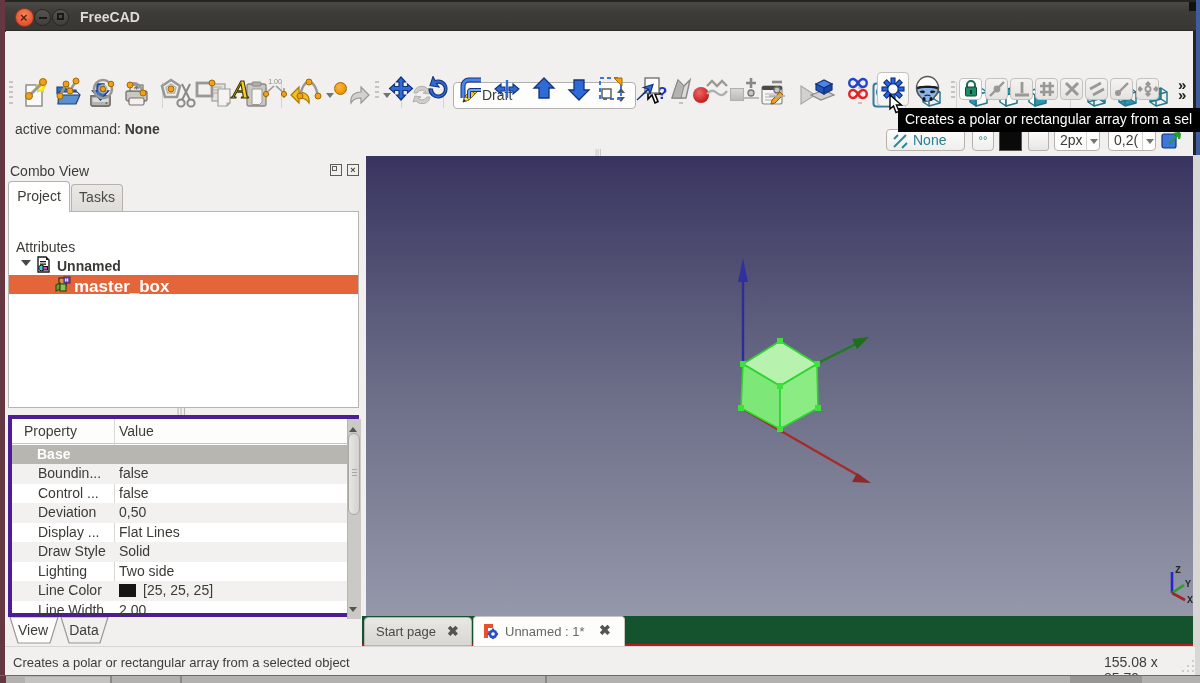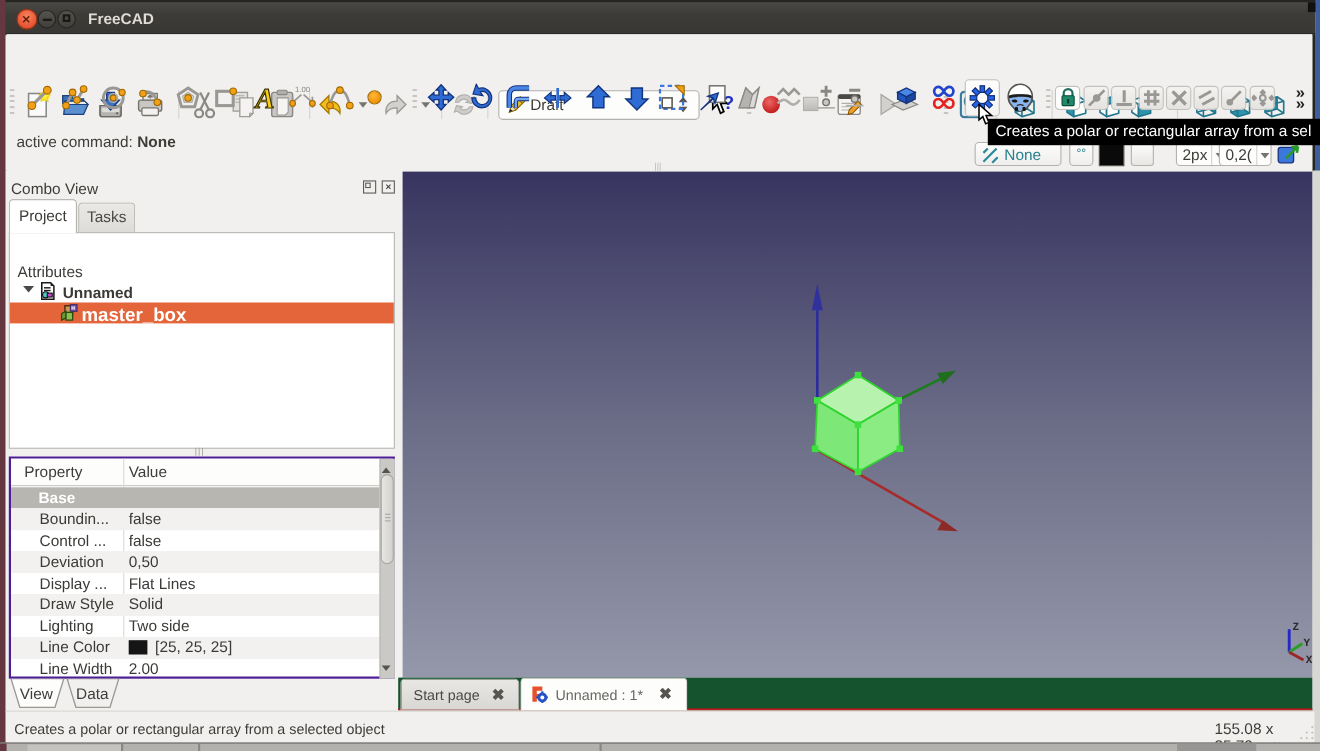--- a/index.html
+++ b/index.html
@@ -465,21 +465,21 @@
 
 <div class="abs" style="left:886px;top:129px;width:79px;height:22px;background:linear-gradient(#fdfdfc,#efeeec);border:1px solid #b5b2ae;border-radius:4px;">
   <svg class="abs" style="left:6px;top:4px;" width="15" height="15" viewBox="0 0 15 15">
     <path d="M1 13 L13 1 M1 5 l4-4 M9 14 l5-5" stroke="#2a8a9c" stroke-width="2"></path>
   </svg>
   <span class="abs" style="left:26px;top:2px;font-size:14px;color:#27808f;">None</span>
 </div>
 <div class="abs" style="left:972px;top:129px;width:22px;height:22px;background:linear-gradient(#fdfdfc,#efeeec);border:1px solid #b5b2ae;border-radius:4px;color:#27808f;font-size:11px;text-align:center;line-height:20px;">°°</div>
 <div class="abs" style="left:999px;top:129px;width:23px;height:22px;background:#0a0a0a;border:1px solid #55544f;"></div>
 <div class="abs" style="left:1028px;top:129px;width:21px;height:22px;background:linear-gradient(#fdfdfc,#e8e6e3);border:1px solid #b5b2ae;border-radius:3px;"></div>
-<div class="abs" style="left:1054px;top:129px;width:46px;height:22px;background:#fdfdfc;border:1px solid #b5b2ae;border-radius:4px;margin-left:15px;">
+<div class="abs" style="left:1054px;top:129px;width:46px;height:22px;background:#fdfdfc;border:1px solid #b5b2ae;border-radius:4px;">
   <span class="abs" style="left:5px;top:2px;font-size:14px;color:#3d3c38;">2px</span>
   <div class="abs" style="left:31px;top:0;width:1px;height:20px;background:#d5d3d0;"></div>
   <div class="abs darr" style="left:35px;top:9px;"></div>
 </div>
 <div class="abs" style="left:1108px;top:129px;width:48px;height:22px;background:#fdfdfc;border:1px solid #b5b2ae;border-radius:4px;">
   <span class="abs" style="left:5px;top:2px;font-size:14px;color:#3d3c38;">0,2(</span>
   <div class="abs" style="left:33px;top:0;width:1px;height:20px;background:#d5d3d0;"></div>
   <div class="abs darr" style="left:37px;top:9px;"></div>
 </div>
 <svg class="abs" style="left:1161px;top:130px;" width="21" height="21" viewBox="0 0 21 21">
@@ -516,21 +516,21 @@
       <rect x="10" y="1" width="6" height="6" fill="#7b52b8" stroke="#3c2861" stroke-width="1"></rect>
       <path d="M11.5 2.5 v3 m2-3 v3 m-2-1.5 h2" stroke="#e8e2f2" stroke-width="1.1" fill="none"></path>
       <path d="M2 9 l4-2 v6 l-4 2 z" fill="#6b9e3e" stroke="#2d4d10" stroke-width="1.2"></path>
       <rect x="6" y="8" width="6" height="7" fill="#8cc152" stroke="#2d4d10" stroke-width="1.2"></rect>
     </svg>
     <div class="abs" style="left:65px;top:65px;font-size:17px;font-weight:bold;color:#fff;">master_box</div>
   </div>
 
   <div class="abs" style="left:172px;top:254px;width:14px;height:4px;color:#9a9894;font-size:8px;line-height:4px;letter-spacing:1px;">|||</div>
 
-  <div class="abs" style="left:3px;top:260px;width:351px;height:202px;background:#fff;border:2px solid #4c1d95;">
+  <div class="abs" style="left:3px;top:260px;width:351px;height:202px;background:#fff;border:4px solid #4c1d95;">
     <div class="abs" style="left:0;top:0;width:335px;height:25px;background:#fdfdfc;border-bottom:1px solid #c9c7c3;">
       <span class="abs" style="left:12px;top:4px;font-size:14px;color:#3d3c38;">Property</span>
       <span class="abs" style="left:107px;top:4px;font-size:14px;color:#3d3c38;">Value</span>
     </div>
     <div class="abs" style="left:102px;top:0;width:1px;height:181px;background:#dbd9d6;"></div>
     <div id="proprows" class="abs" style="left:0;top:26px;width:335px;font-size:14px;color:#3b3a37;">
       <div class="abs" style="left:0;top:0;width:335px;height:19px;background:#b8b6b1;">
           <span class="abs" style="left:25px;top:1px;color:#fff;font-weight:bold;">Base</span>
         </div>
       <div class="abs prow" style="top:19px;background:#f2f1ef;">

